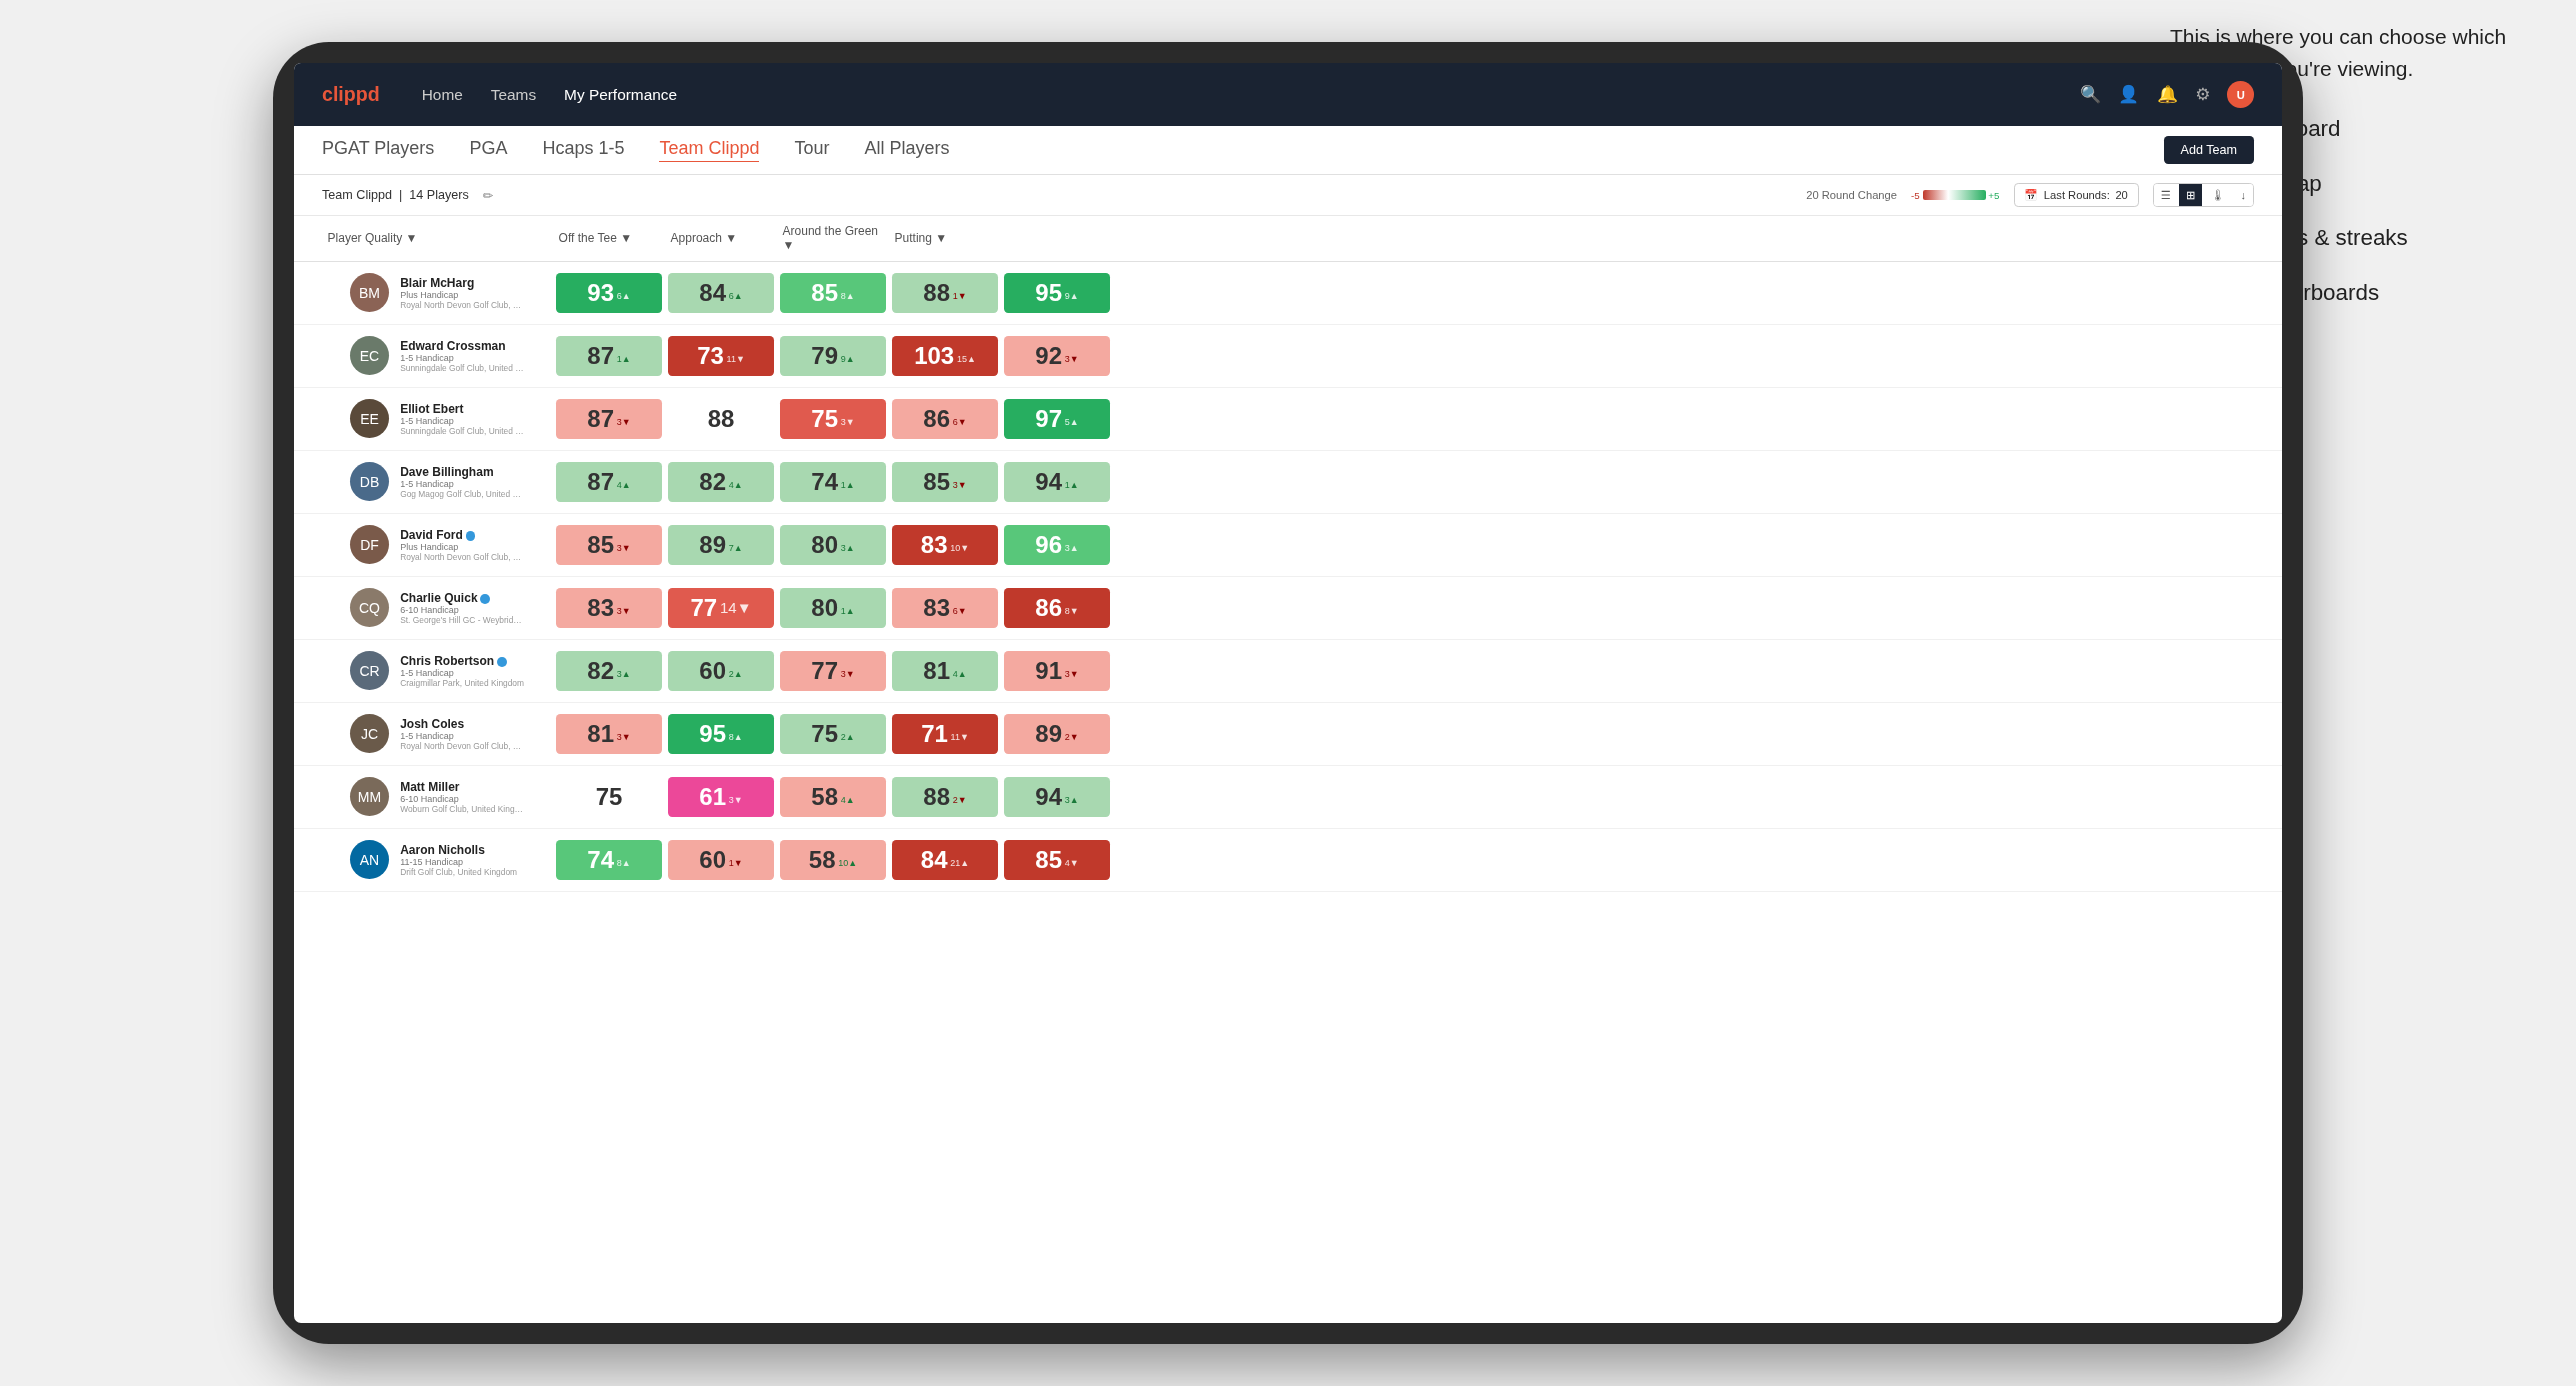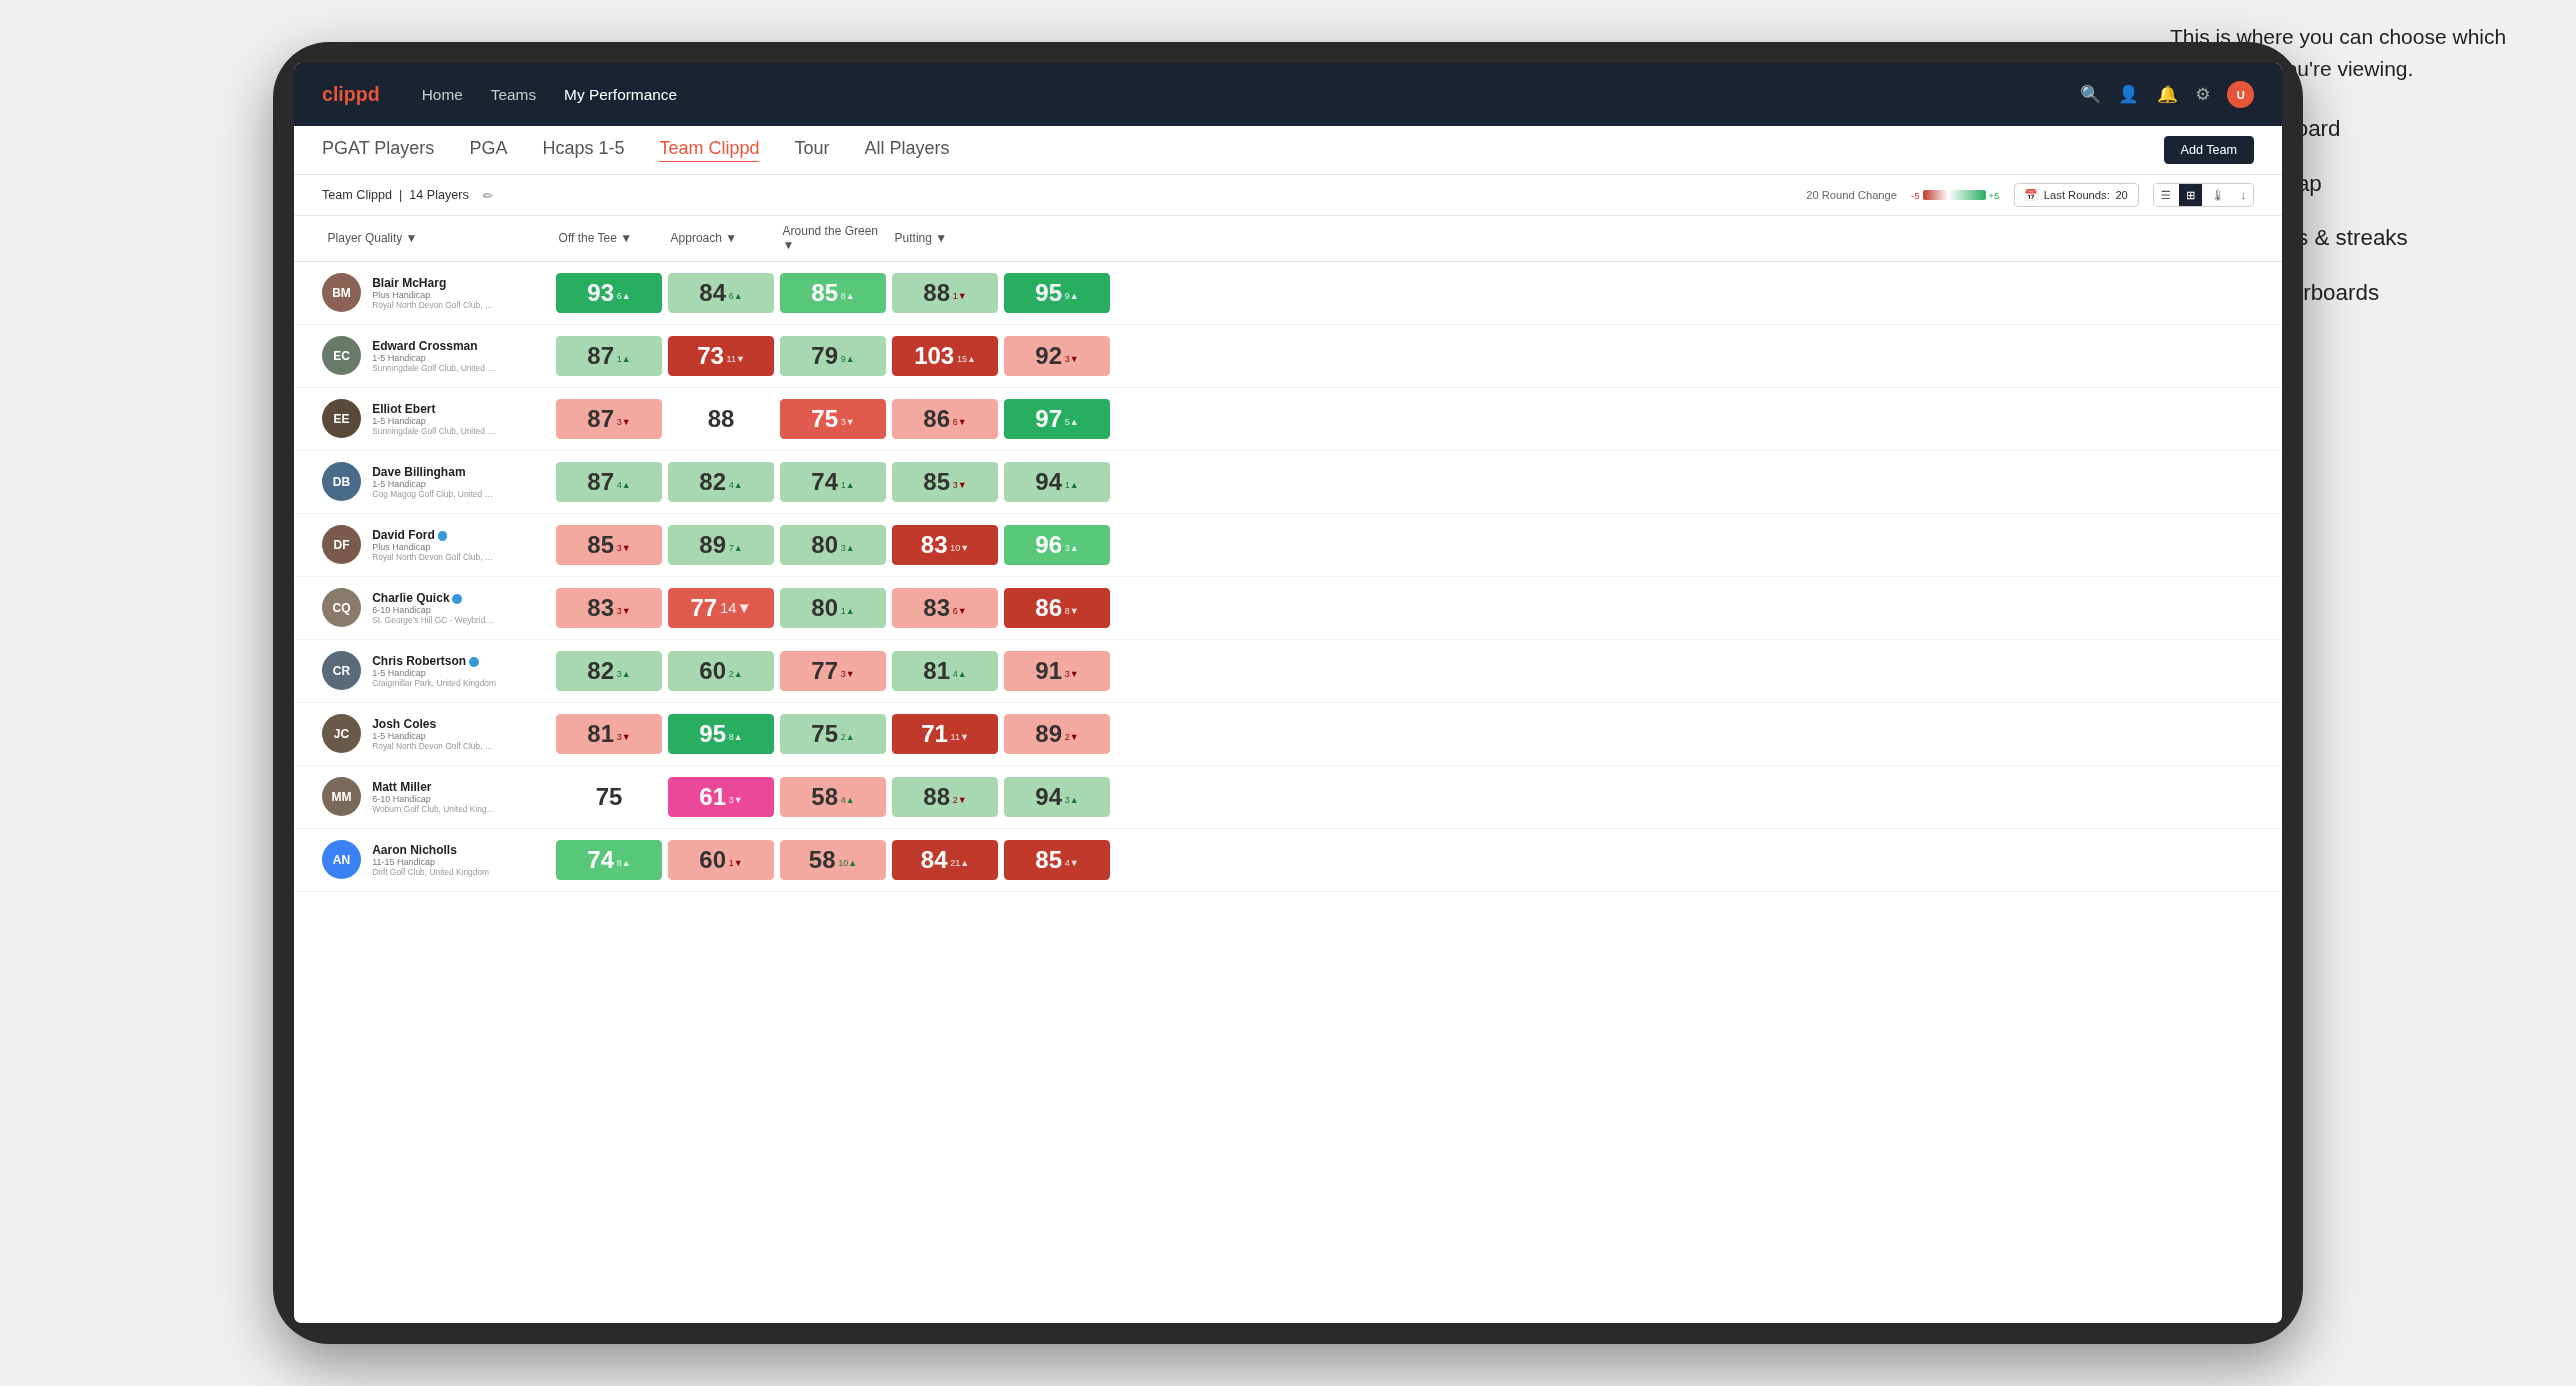--- a/index.html
+++ b/index.html
@@ -269,23 +269,24 @@
     .player-avatar {
       width: 39px;
       height: 39px;
       border-radius: 50%;
       background: #bbb;
       flex-shrink: 0;
       overflow: hidden;
       display: flex;
       align-items: center;
       justify-content: center;
-      font-size: 12px;
-      font-weight: 700;
+      font-size: 14px;
+      font-weight: 400;
       color: #fff;
+      margin-left: 28px;
     }
     .player-text { display: flex; flex-direction: column; }
     .player-name {
       font-size: 12px;
       font-weight: 600;
       color: #222;
     }
     .player-handicap {
       font-size: 9px;
       color: #777;
@@ -783,21 +784,21 @@
             </div>
             <div class="score-cell" style="background: rgb(168, 216, 176); color: rgb(51, 51, 51);">
               <div class="score-inner">
                 <span class="score-num">94</span>
                 <span class="score-delta" style="color:#1a7a3a;font-size:9px;">3▲</span>
               </div>
             </div>
           </div>
           <div class="player-row">
     <div class="player-info">
-      <div class="player-avatar" style="background:#3b82f6">AN</div>
+      <div class="player-avatar" style="background:#0369a1">AN</div>
       <div class="player-text">
         <span class="player-name">Aaron Nicholls</span>
         <span class="player-handicap">11-15 Handicap</span>
         <span class="player-club">Drift Golf Club, United Kingdom</span>
       </div>
     </div>
   <div class="score-cell" style="background: rgb(88, 199, 122); color: rgb(255, 255, 255);">
               <div class="score-inner">
                 <span class="score-num">74</span>
                 <span class="score-delta" style="color:rgba(255,255,255,0.85);font-size:9px;">8▲</span>

